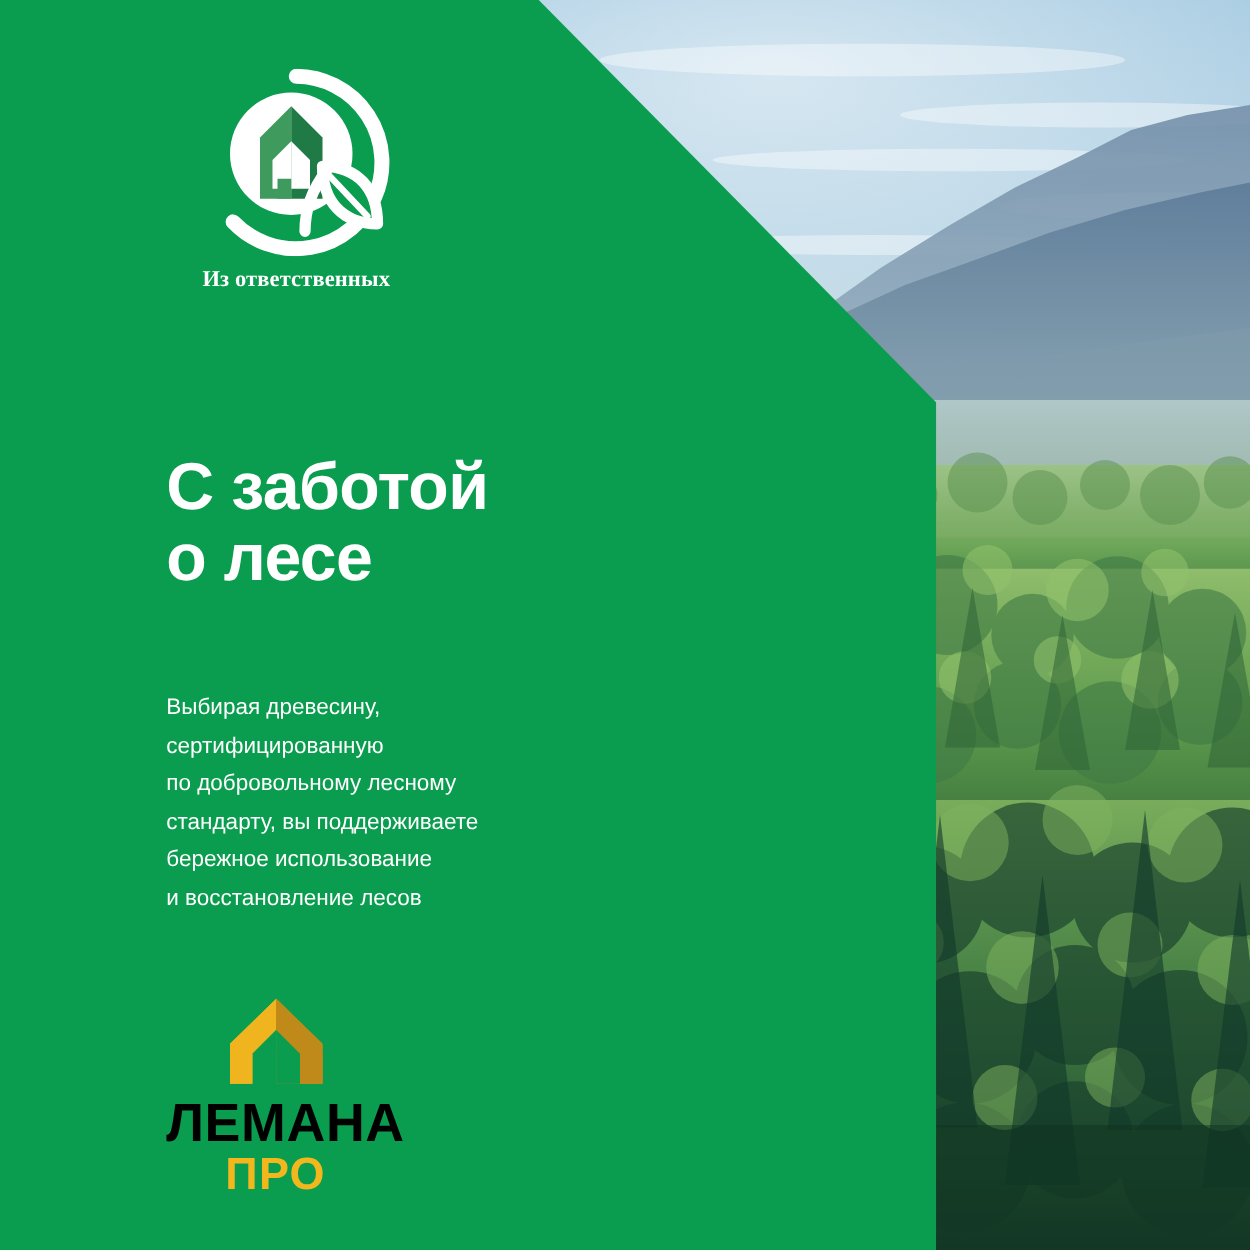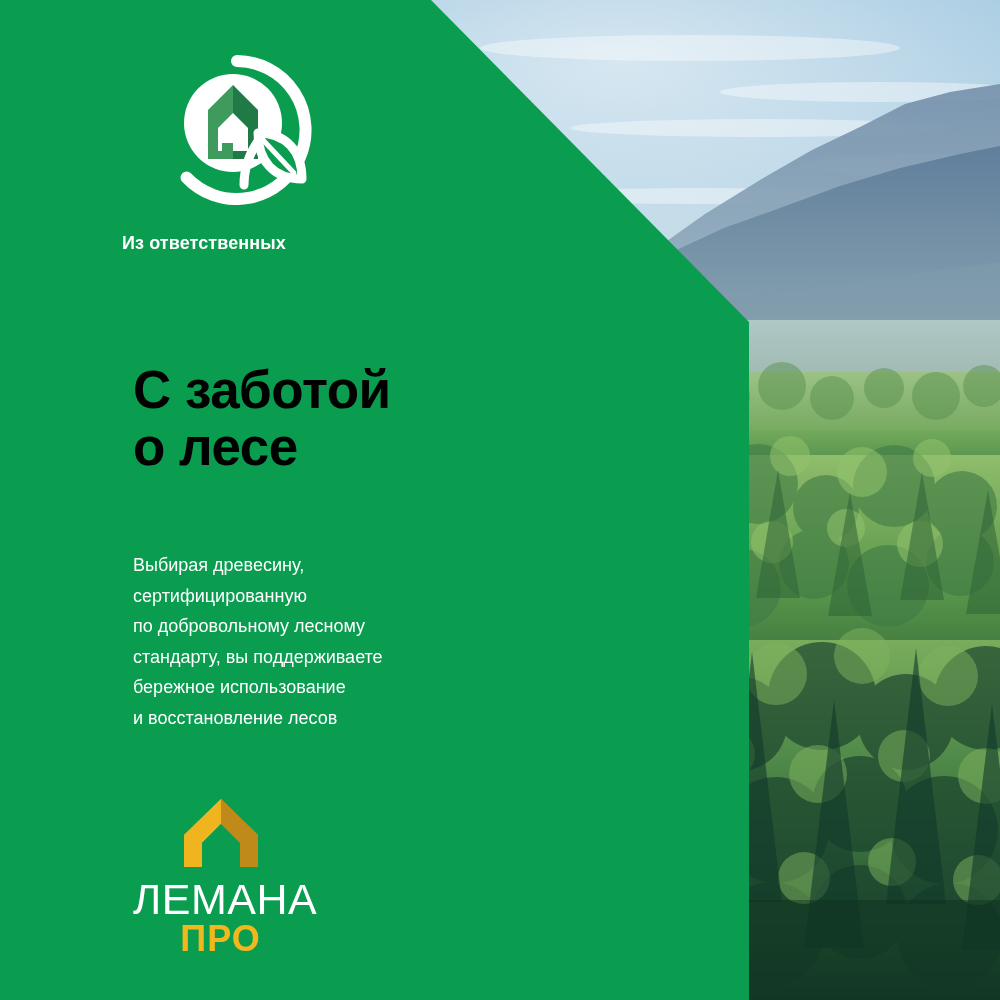--- a/index.html
+++ b/index.html
@@ -63,38 +63,39 @@
     top: 55px;
     width: 230px;
   }
   .cert-mark {
     display: block;
     margin: 0 auto;
     width: 150px;
     height: 150px;
   }
   .cert-caption {
-    margin-top: 28px;
-    text-align: left;
+    margin-top: 8px;
+    text-align: center;
     color: #ffffff;
     font-size: 18px;
     font-weight: bold;
     line-height: 21px;
     letter-spacing: 0.1px;
+    font-family: Liberation Serif, serif;
   }
   .cert-caption span {
     display: block;
   }
 
   
   .headline {
     position: absolute;
     left: 133px;
     top: 325px;
-    color: #000000;
+    color: #ffffff;
     font-size: 53px;
     font-weight: bold;
     line-height: 57px;
     letter-spacing: -0.5px;
     white-space: pre-line;
   }
 
   
   .body-copy {
     position: absolute;
@@ -117,23 +118,23 @@
   }
   .brand-mark {
     display: block;
     margin: 0 auto;
     width: 86px;
     height: 76px;
   }
   .brand-name {
     margin-top: 6px;
     text-align: center;
-    color: #ffffff;
+    color: #000000;
     font-size: 43px;
-    font-weight: normal;
+    font-weight: bold;
     letter-spacing: 0.5px;
     line-height: 44px;
   }
   .brand-sub {
     text-align: center;
     color: #f3b71e;
     font-size: 36px;
     font-weight: bold;
     letter-spacing: 1px;
     line-height: 38px;

